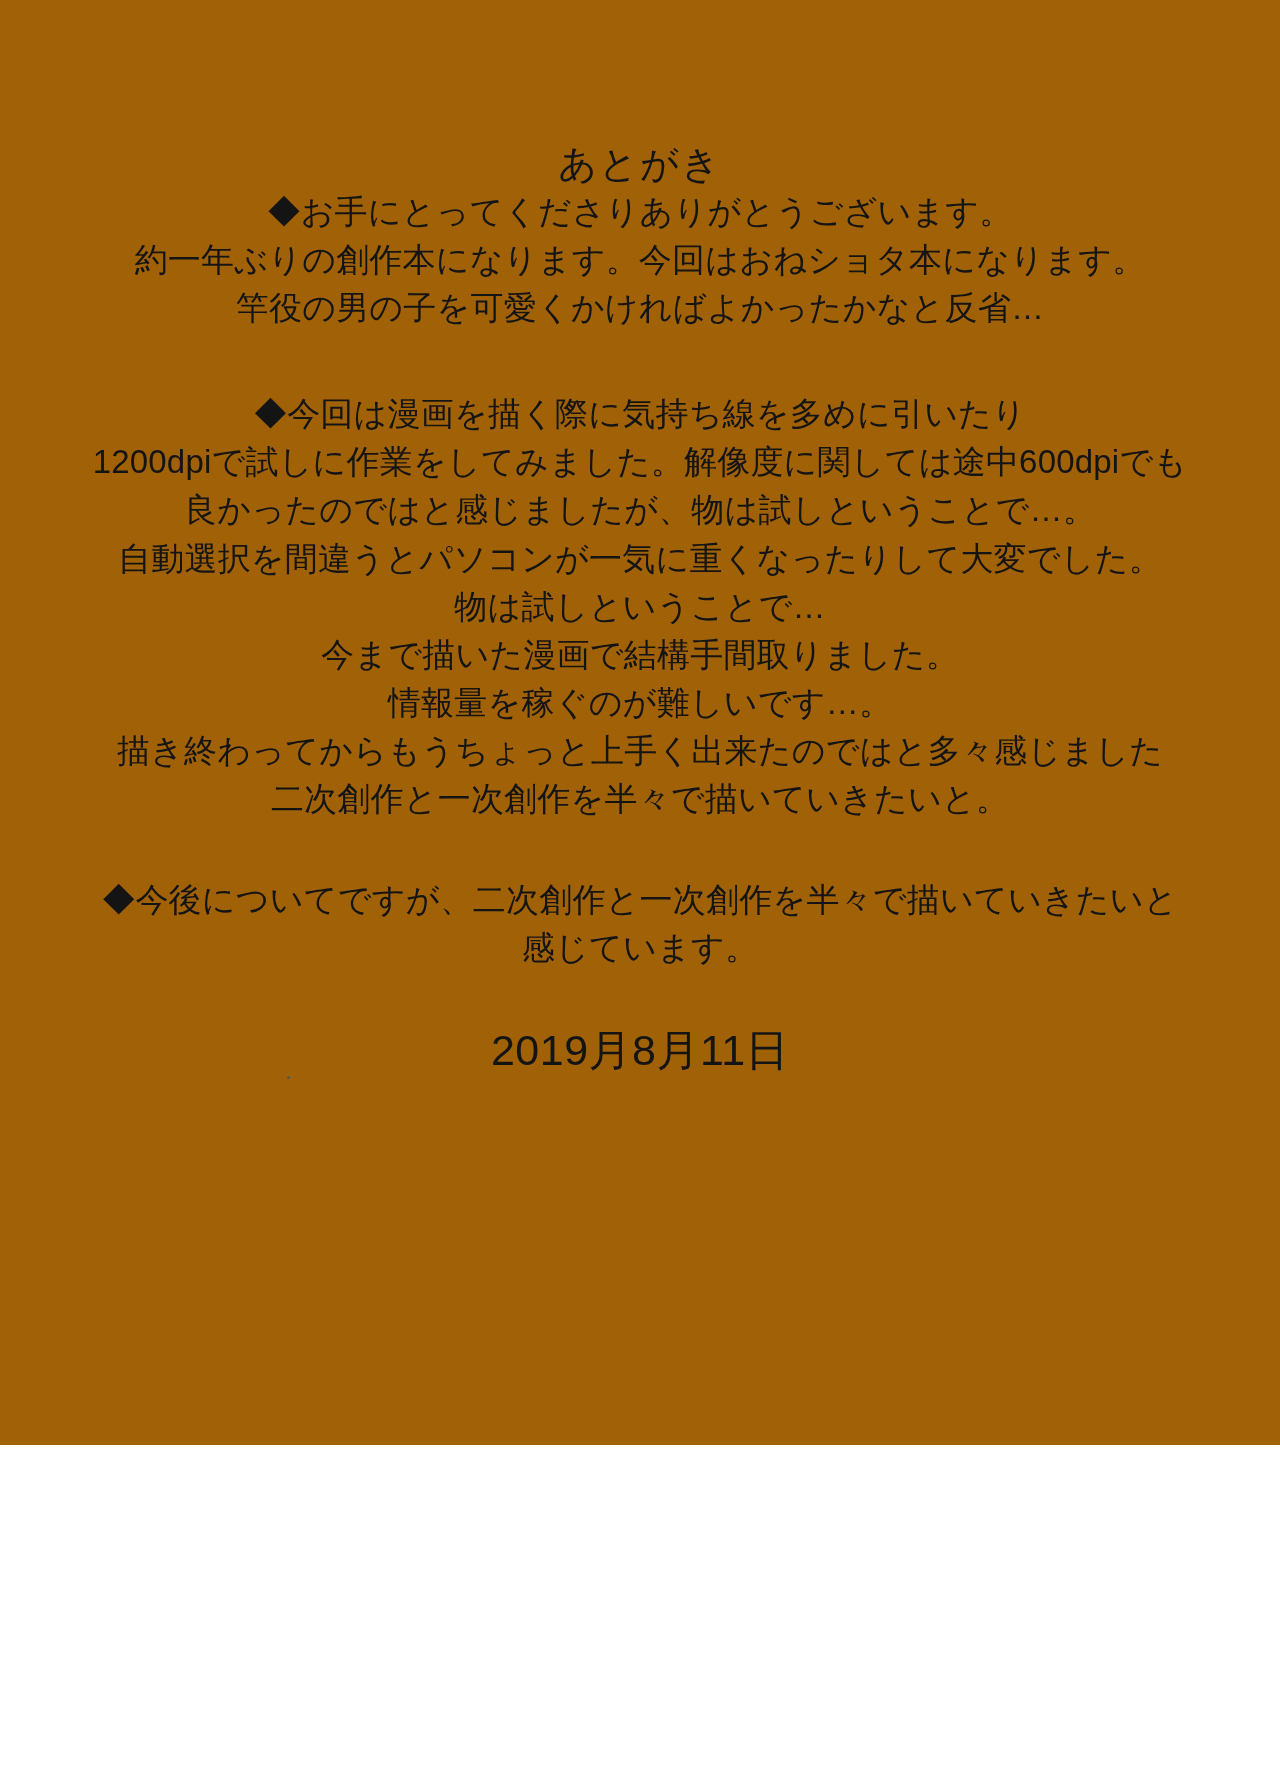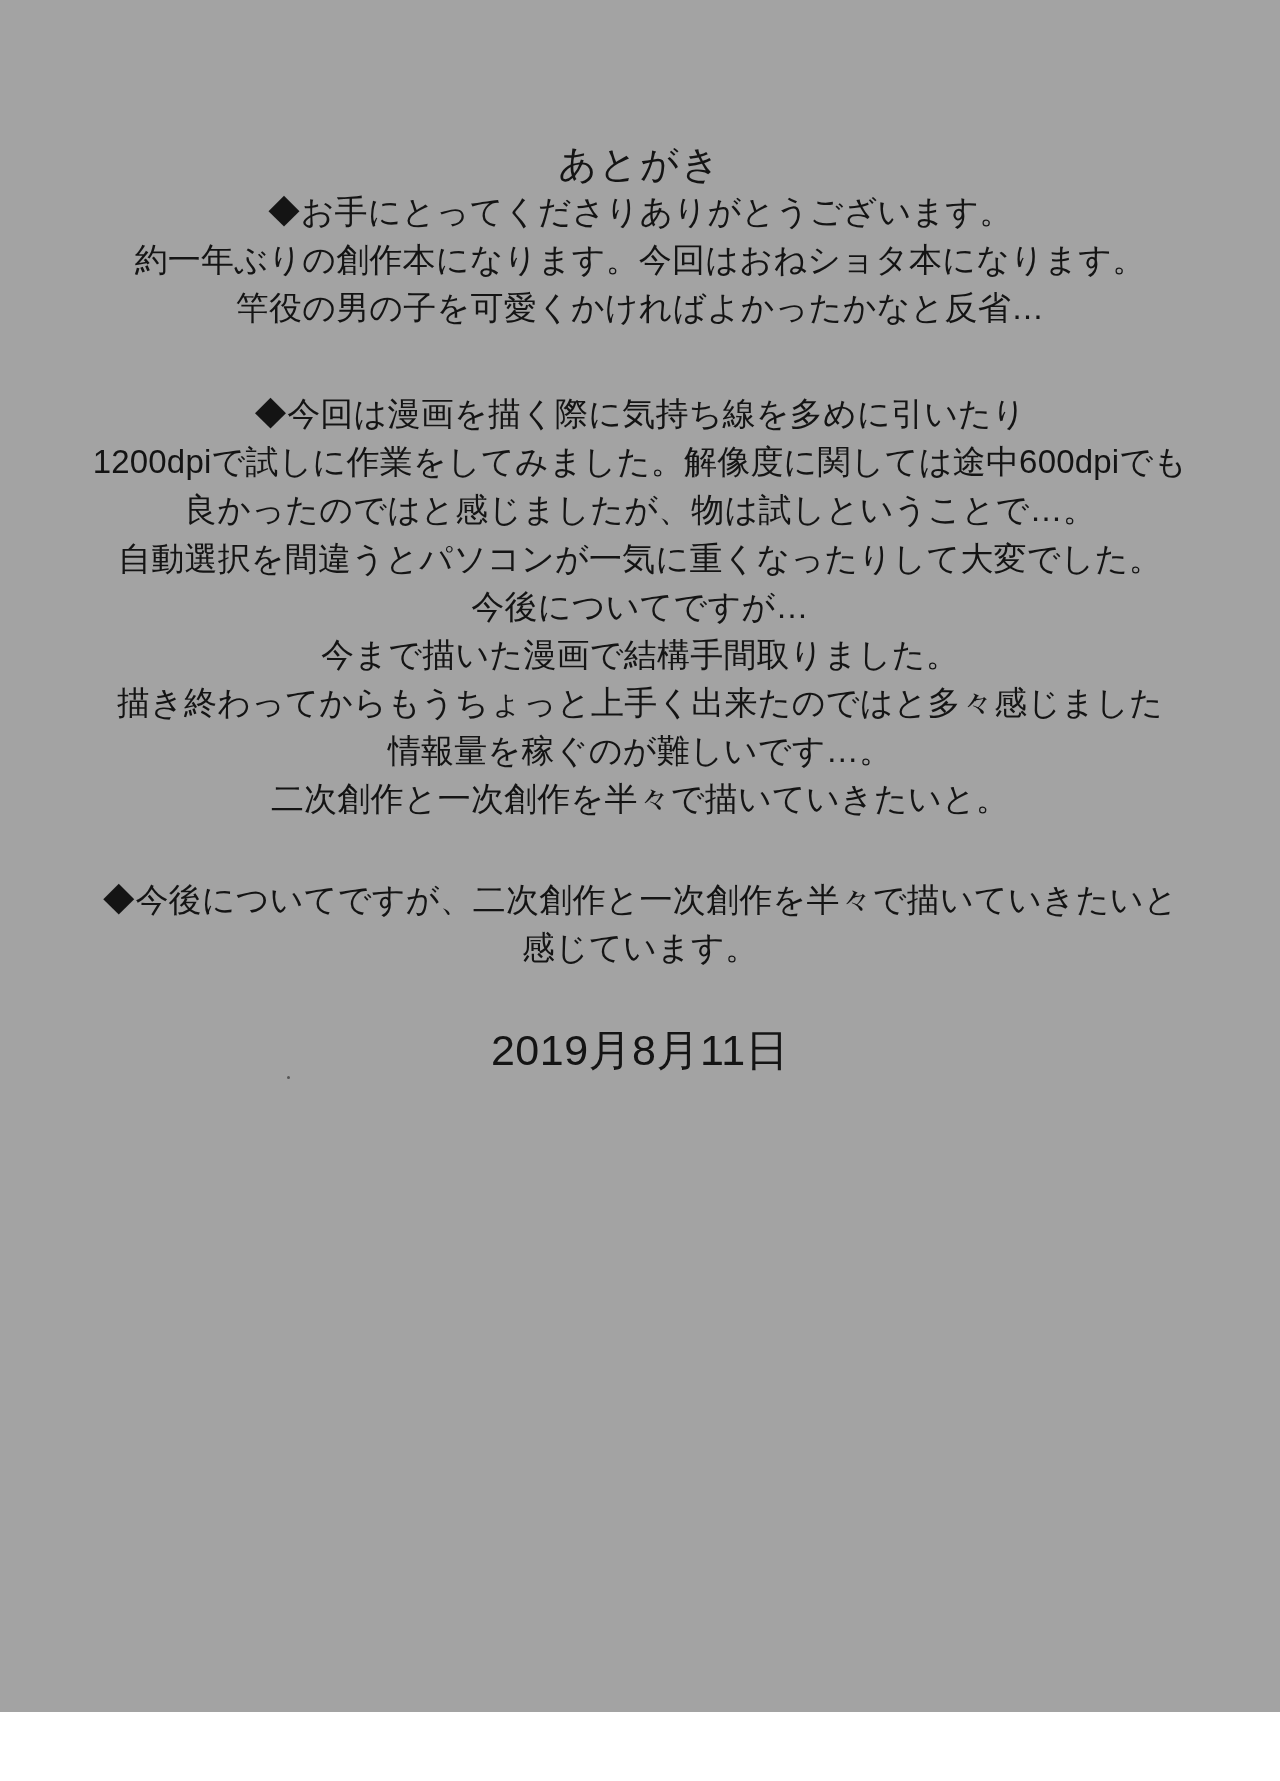--- a/index.html
+++ b/index.html
@@ -10,22 +10,22 @@
   body {
     width: 1280px;
     height: 1781px;
     position: relative;
     font-family: "Liberation Sans", sans-serif;
     color: #1a1a1a;
     overflow: hidden;
   }
   .page {
     width: 1280px;
-    height: 1712px;
-    background: #a3a3a3;
+    height: 1445px;
+    background: #a16207;
     position: relative;
     box-sizing: border-box;
     padding: 0;
   }
   .afterword-title {
     text-align: center;
     font-size: 38px;
     font-weight: 400;
     letter-spacing: 2px;
     margin: 0;
@@ -75,24 +75,24 @@
     <p>◆お手にとってくださりありがとうございます。</p>
     <p>約一年ぶりの創作本になります。今回はおねショタ本になります。</p>
     <p>竿役の男の子を可愛くかければよかったかなと反省…</p>
   </div>
 
   <div class="block block-2">
     <p>◆今回は漫画を描く際に気持ち線を多めに引いたり</p>
     <p>1200dpiで試しに作業をしてみました。解像度に関しては途中600dpiでも</p>
     <p>良かったのではと感じましたが、物は試しということで…。</p>
     <p>自動選択を間違うとパソコンが一気に重くなったりして大変でした。</p>
-    <p>今後についてですが…</p>
+    <p>物は試しということで…</p>
     <p>今まで描いた漫画で結構手間取りました。</p>
+    <p>情報量を稼ぐのが難しいです…。</p>
     <p>描き終わってからもうちょっと上手く出来たのではと多々感じました</p>
-    <p>情報量を稼ぐのが難しいです…。</p>
     <p>二次創作と一次創作を半々で描いていきたいと。</p>
   </div>
 
   <div class="block block-3">
     <p>◆今後についてですが、二次創作と一次創作を半々で描いていきたいと</p>
     <p>感じています。</p>
   </div>
 
   <div class="date">2019月8月11日</div>
 

